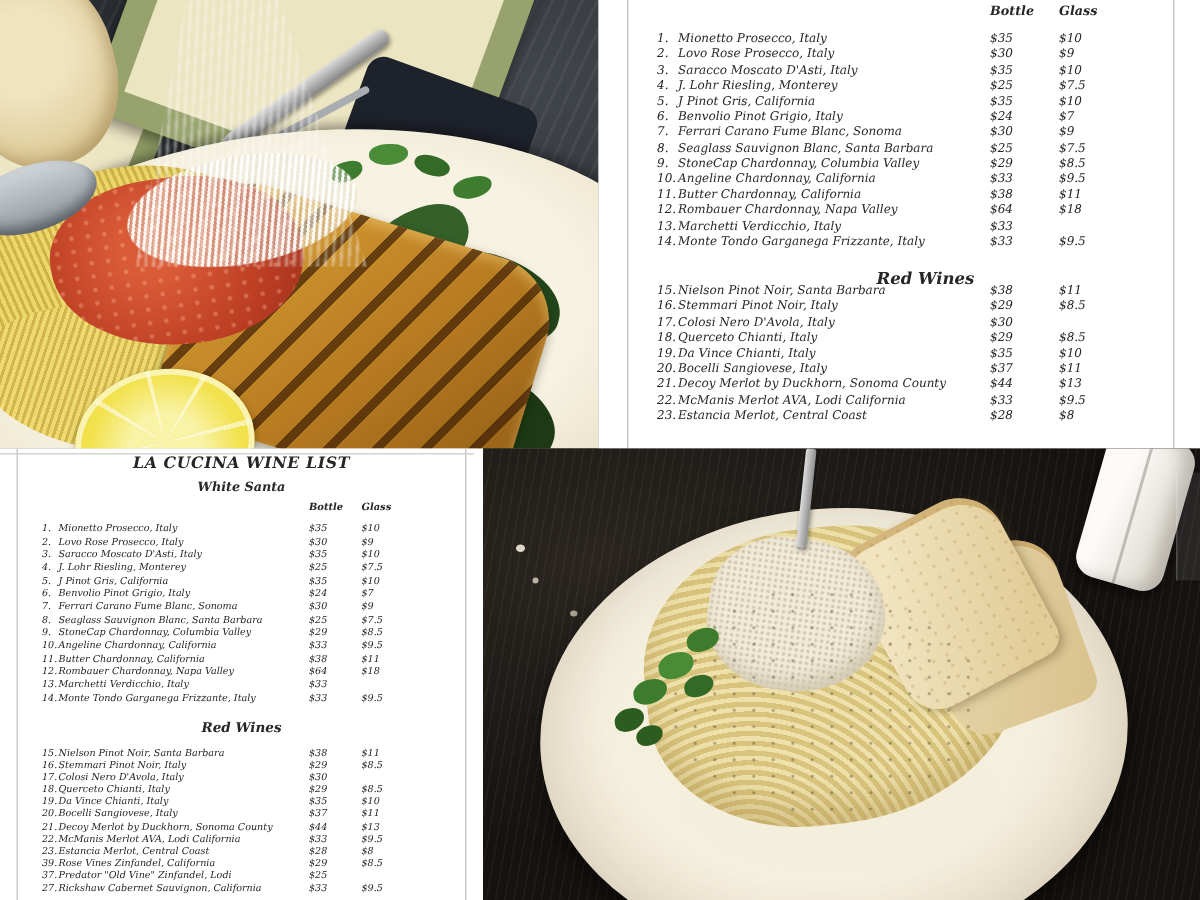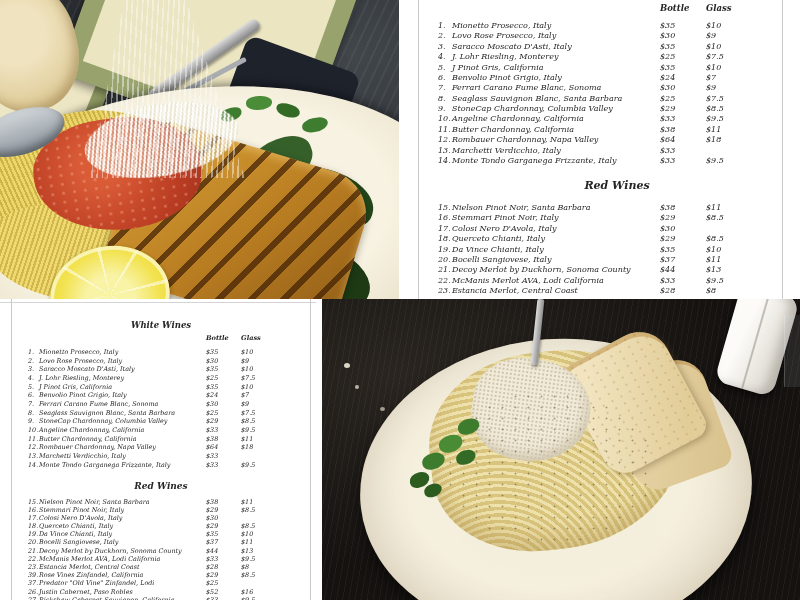--- a/index.html
+++ b/index.html
@@ -147,21 +147,21 @@
   #menu-full { left:0; top:299px; width:322px; height:301px; background:#fff; }
   .vline { position:absolute; top:0; bottom:0; width:1px; background:#c9c9c9; }
   .hline { position:absolute; height:1px; background:#d4d4d4; }
   .menu-text { font-style:italic; color:#262626; }
 
   
   #menu-crop .col-head { position:absolute; top:3px; font-size:8.5px; font-weight:bold; font-style:italic; }
   #menu-crop .col-bottle { left:261px; }
   #menu-crop .col-glass  { left:307px; }
   #tc-white { position:absolute; left:0; right:0; top:21px; }
-  #tc-red   { position:absolute; left:0; right:0; top:203px; }
+  #tc-red   { position:absolute; left:0; right:0; top:189px; }
   #menu-crop .mrow { position:relative; height:10.38px; line-height:10.38px;
       font-size:8px; font-style:italic; padding-left:39px; white-space:nowrap; }
   #menu-crop .num { display:inline-block; width:14px; }
   #menu-crop .bp { position:absolute; left:261px; }
   #menu-crop .gp { position:absolute; left:307px; }
   #menu-crop .red-heading { position:absolute; top:179px; left:218px; transform:translateX(-50%);
       font-size:11px; font-weight:bold; font-style:italic; }
 
   
   #menu-full .title { position:absolute; top:4px; left:0; width:100%; text-align:center;
@@ -250,21 +250,22 @@
         <div class="mrow"><span class="num">21.</span><span class="nm">Decoy Merlot by Duckhorn, Sonoma County</span><span class="bp">$44</span><span class="gp">$13</span></div>
         <div class="mrow"><span class="num">22.</span><span class="nm">McManis Merlot AVA, Lodi California</span><span class="bp">$33</span><span class="gp">$9.5</span></div>
         <div class="mrow"><span class="num">23.</span><span class="nm">Estancia Merlot, Central Coast</span><span class="bp">$28</span><span class="gp">$8</span></div>
       </div>
   </div>
 
   <div id="menu-full" class="quad menu-text">
     <div class="hline" style="left:0; right:6px; top:3px"></div>
     <div class="vline" style="left:11px"></div>
     <div class="vline" style="left:310px"></div>
-    <div class="white-heading">White Wines</div>
+    <div class="title">LA CUCINA WINE LIST</div>
+    <div class="white-heading">White Santa</div>
     <span class="col-head col-bottle">Bottle</span>
     <span class="col-head col-glass">Glass</span>
     <div id="bl-white">
         <div class="mrow"><span class="num">1.</span><span class="nm">Mionetto Prosecco, Italy</span><span class="bp">$35</span><span class="gp">$10</span></div>
         <div class="mrow"><span class="num">2.</span><span class="nm">Lovo Rose Prosecco, Italy</span><span class="bp">$30</span><span class="gp">$9</span></div>
         <div class="mrow"><span class="num">3.</span><span class="nm">Saracco Moscato D'Asti, Italy</span><span class="bp">$35</span><span class="gp">$10</span></div>
         <div class="mrow"><span class="num">4.</span><span class="nm">J. Lohr Riesling, Monterey</span><span class="bp">$25</span><span class="gp">$7.5</span></div>
         <div class="mrow"><span class="num">5.</span><span class="nm">J Pinot Gris, California</span><span class="bp">$35</span><span class="gp">$10</span></div>
         <div class="mrow"><span class="num">6.</span><span class="nm">Benvolio Pinot Grigio, Italy</span><span class="bp">$24</span><span class="gp">$7</span></div>
         <div class="mrow"><span class="num">7.</span><span class="nm">Ferrari Carano Fume Blanc, Sonoma</span><span class="bp">$30</span><span class="gp">$9</span></div>
@@ -282,21 +283,20 @@
         <div class="mrow"><span class="num">16.</span><span class="nm">Stemmari Pinot Noir, Italy</span><span class="bp">$29</span><span class="gp">$8.5</span></div>
         <div class="mrow"><span class="num">17.</span><span class="nm">Colosi Nero D'Avola, Italy</span><span class="bp">$30</span><span class="gp"></span></div>
         <div class="mrow"><span class="num">18.</span><span class="nm">Querceto Chianti, Italy</span><span class="bp">$29</span><span class="gp">$8.5</span></div>
         <div class="mrow"><span class="num">19.</span><span class="nm">Da Vince Chianti, Italy</span><span class="bp">$35</span><span class="gp">$10</span></div>
         <div class="mrow"><span class="num">20.</span><span class="nm">Bocelli Sangiovese, Italy</span><span class="bp">$37</span><span class="gp">$11</span></div>
         <div class="mrow"><span class="num">21.</span><span class="nm">Decoy Merlot by Duckhorn, Sonoma County</span><span class="bp">$44</span><span class="gp">$13</span></div>
         <div class="mrow"><span class="num">22.</span><span class="nm">McManis Merlot AVA, Lodi California</span><span class="bp">$33</span><span class="gp">$9.5</span></div>
         <div class="mrow"><span class="num">23.</span><span class="nm">Estancia Merlot, Central Coast</span><span class="bp">$28</span><span class="gp">$8</span></div>
         <div class="mrow"><span class="num">39.</span><span class="nm">Rose Vines Zinfandel, California</span><span class="bp">$29</span><span class="gp">$8.5</span></div>
         <div class="mrow"><span class="num">37.</span><span class="nm">Predator "Old Vine" Zinfandel, Lodi</span><span class="bp">$25</span><span class="gp"></span></div>
-        <div class="mrow"><span class="num">26.</span><span class="nm">Justin Cabernet, Paso Robles</span><span class="bp">$52</span><span class="gp">$16</span></div>
         <div class="mrow"><span class="num">27.</span><span class="nm">Rickshaw Cabernet Sauvignon, California</span><span class="bp">$33</span><span class="gp">$9.5</span></div>
       </div>
   </div>
 
   <div id="photo-br" class="quad">
     <div class="abs br-bg" style="inset:0"></div>
     <div class="abs br-crumbs" style="inset:0">
         <i></i>
         <i></i>
         <i></i>

